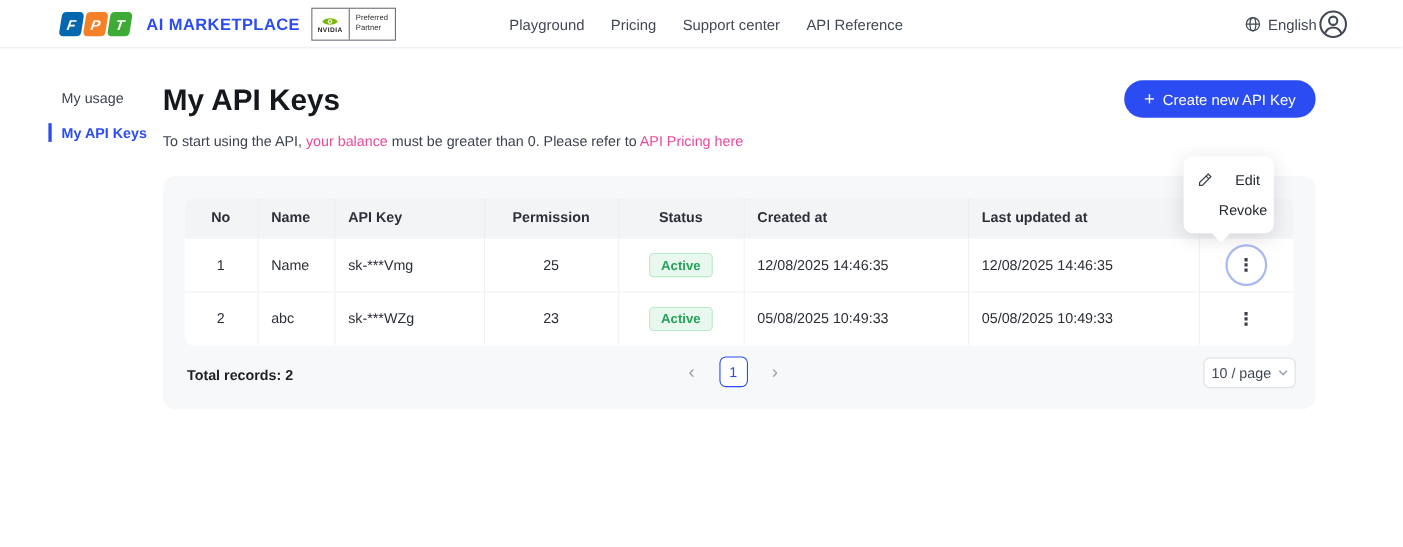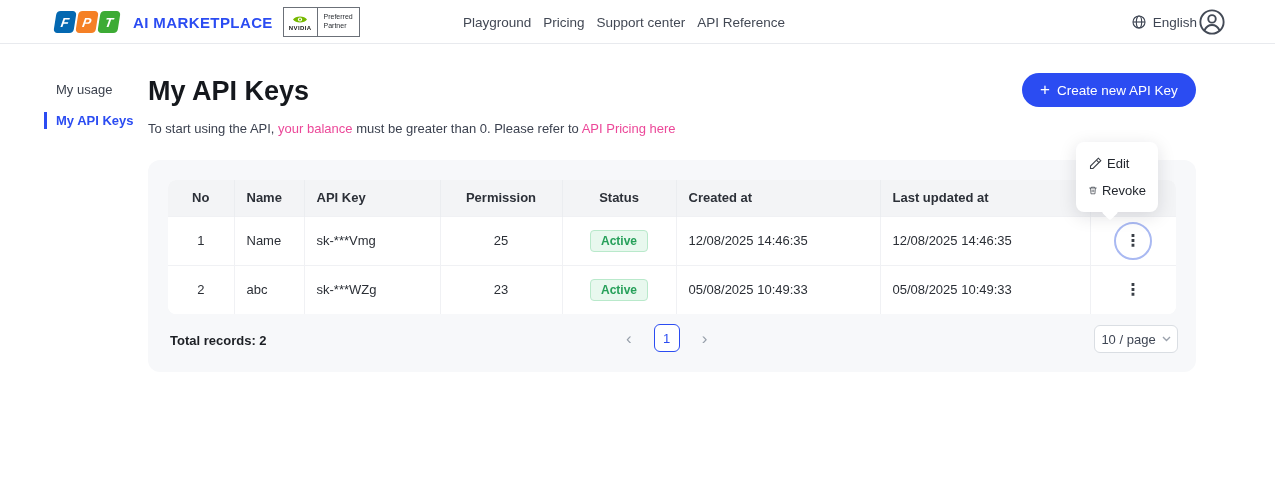--- a/index.html
+++ b/index.html
@@ -14,21 +14,21 @@
   .fpt-block { width:20px; height:22px; border-radius:4px; transform:skewX(-9deg);
     display:flex; align-items:center; justify-content:center; color:#fff; font-weight:bold;
     font-style:italic; font-size:13px; }
   .fpt-f { background:#0468b1; } .fpt-p { background:#f58025; } .fpt-t { background:#3dab35; }
   .brand-title { font-size:15px; font-weight:bold; color:#2b4cf2; letter-spacing:.4px; margin-left:4px; }
   .nvidia-badge { display:flex; align-items:stretch; border:1px solid #6b7078; background:#fff; height:30px; }
   .nvidia-left { display:flex; flex-direction:column; align-items:center; justify-content:center; padding:2px 5px; }
   .nvidia-word { font-size:6px; font-weight:bold; color:#1a1a1a; letter-spacing:.4px; }
   .nvidia-right { border-left:1px solid #6b7078; display:flex; flex-direction:column; justify-content:center;
     padding:2px 6px; font-size:7px; color:#2a2e33; line-height:1.25; }
-  .nav { position:absolute; left:463px; top:0; height:44px; display:flex; align-items:center; gap:12px; }
+  .nav { position:absolute; left:463px; top:0; height:44px; display:flex; align-items:center; gap:24px; }
   .nav-item { font-size:13.5px; color:#424854; cursor:pointer; }
   .top-right { position:absolute; right:78px; top:0; height:44px; display:flex; align-items:center; gap:26px; }
   .lang { display:flex; align-items:center; gap:6px; font-size:13.5px; color:#3f4654; cursor:pointer; }
   .credit-pill { display:flex; align-items:center; height:30px; border:1px solid #d5d9df; border-radius:15px;
     background:#fff; font-size:13px; color:#2c3138; cursor:pointer; }
   .credit-balance { padding:0 10px 0 14px; }
   .credit-div { width:1px; height:15px; background:#e3e6ea; }
   .credit-add { padding:0 14px 0 10px; }
   .avatar-btn { position:absolute; right:48px; top:7px; cursor:pointer; }
 
@@ -73,21 +73,21 @@
     color:#2b4cf2; font-size:13px; display:flex; align-items:center; justify-content:center; cursor:pointer; }
   .page-size { position:absolute; left:946px; top:165px; width:84px; height:28px; background:#fff;
     border:1px solid #dadee3; border-radius:6px; display:flex; align-items:center; justify-content:center;
     gap:6px; font-size:13px; color:#3f4654; cursor:pointer; }
 
   
   .popover { position:absolute; left:1076px; top:142px; width:82px; background:#fff; border-radius:8px;
     box-shadow:0 4px 18px rgba(20,24,40,.13); padding:8px 0; z-index:10; }
   .popover::after { content:""; position:absolute; left:28px; bottom:-6px; width:12px; height:12px;
     background:#fff; transform:rotate(45deg); border-radius:2px; }
-  .pop-item { display:flex; align-items:center; gap:4px; padding:6px 12px; font-size:13px; color:#23272e; cursor:pointer; }
+  .pop-item { display:flex; align-items:center; gap:20px; padding:6px 12px; font-size:13px; color:#23272e; cursor:pointer; }
   .ic { display:inline-flex; }
 </style>
 </head>
 <body>
 
 <div class="topbar">
   <div class="brand">
     <div class="fpt-logo">
       <span class="fpt-block fpt-f">F</span>
       <span class="fpt-block fpt-p">P</span>

